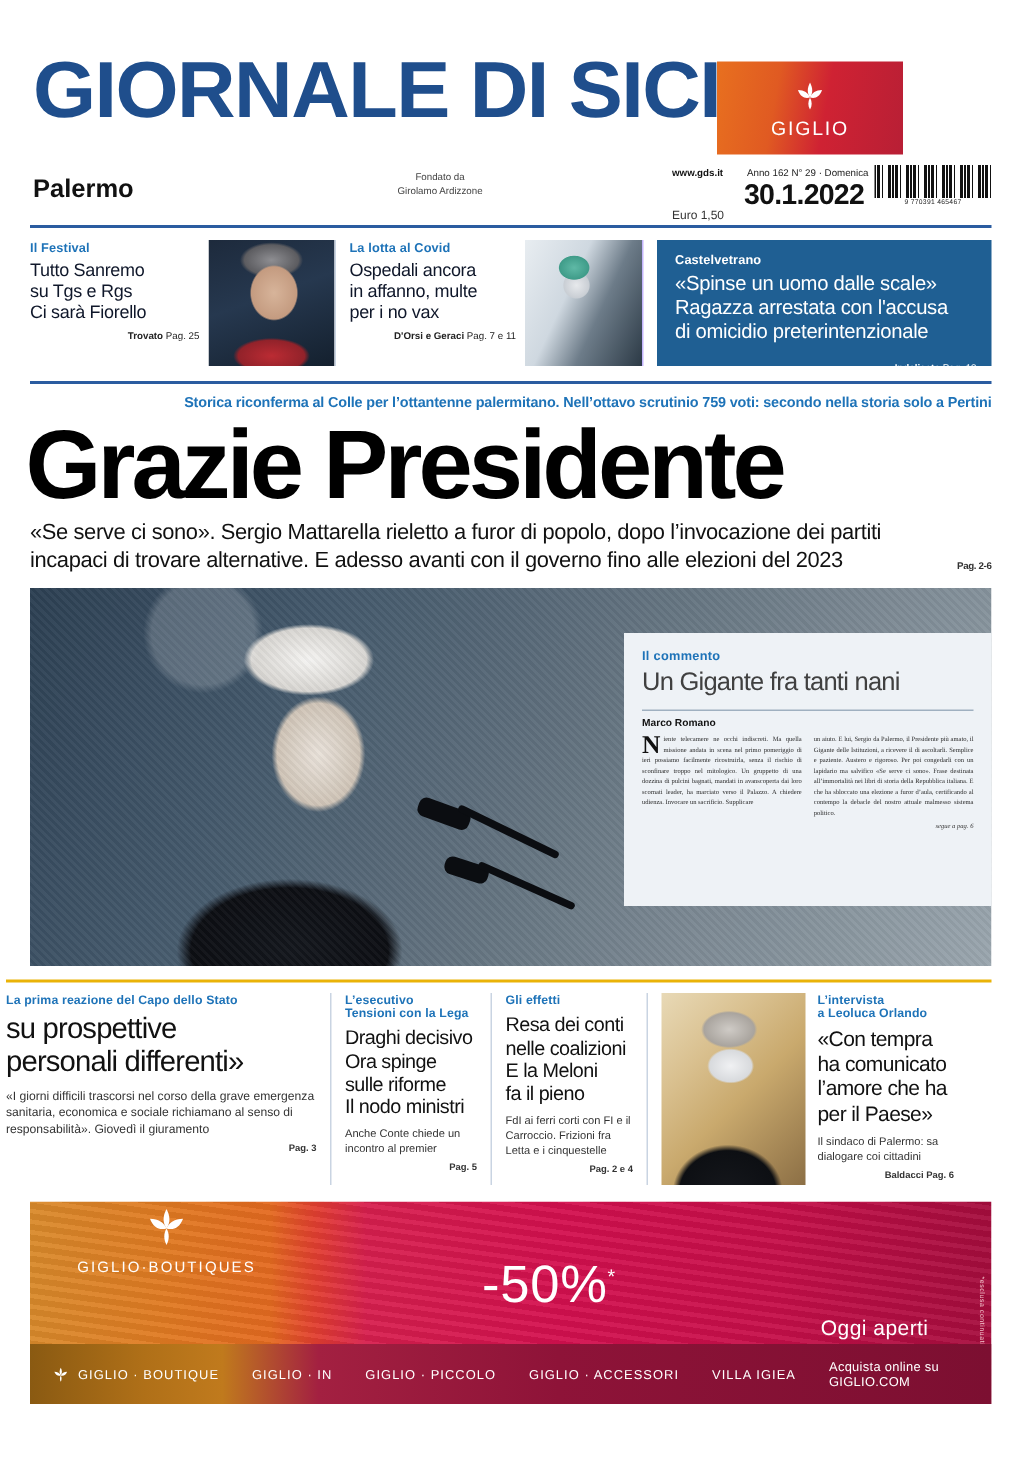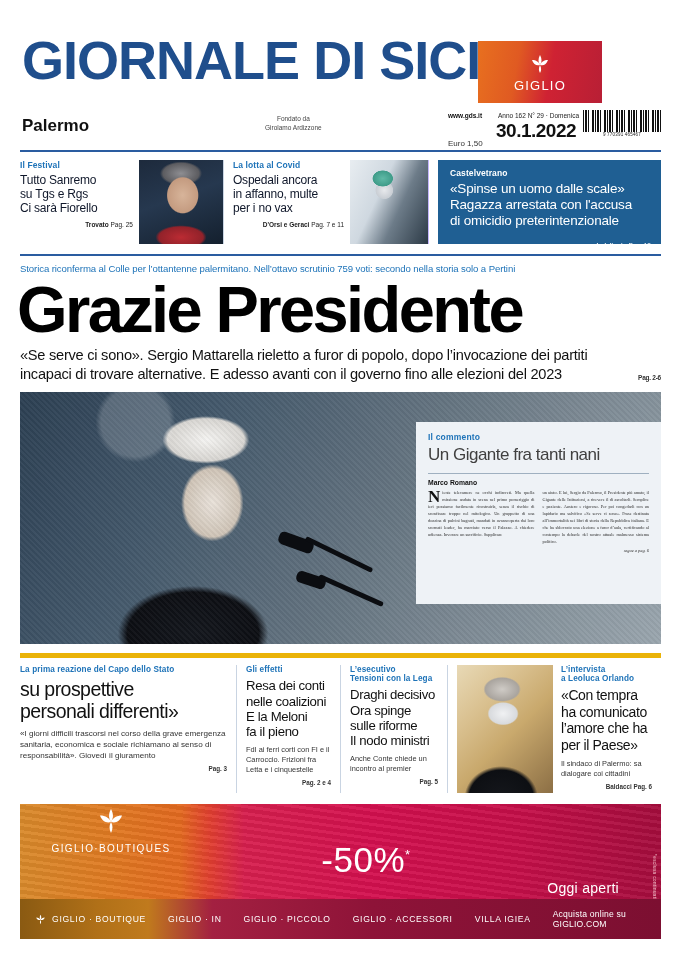--- a/index.html
+++ b/index.html
@@ -84,22 +84,22 @@
     background:
       radial-gradient(ellipse 14px 11px at 42% 22%, #5fb9a6 0%, #3f9c89 70%, rgba(0,0,0,0) 75%),
       radial-gradient(ellipse 12px 12px at 44% 36%, #e7e9ec 0%, #c9ced4 70%, rgba(0,0,0,0) 76%),
       linear-gradient(115deg,#e8edf1 0%,#cfd8e0 38%,#6d7c89 62%,#2c3a46 100%);
   }
 
   
   .lead{margin:10px 20px 0 20px;}
   .lead-rule{border-top:2px solid #2a5ca0;}
   .overline{
-    font-size:9.6px;font-weight:normal;color:#1e73b8;
-    padding-top:7px;letter-spacing:-0.1px;
+    font-size:9.6px;font-weight:bold;color:#1e73b8;
+    padding-top:7px;letter-spacing:-0.1px;text-align:right;
   }
   .bighead{
     font-size:65px;font-weight:bold;line-height:0.93;
     letter-spacing:-2.6px;color:#000;margin:6px 0 6px -3px;
     font-family:"Liberation Sans", sans-serif;
   }
   .standfirst{
     font-size:14.6px;line-height:1.26;color:#111;letter-spacing:-0.25px;
     position:relative;padding-right:26px;
   }
@@ -141,21 +141,21 @@
   .c-col{flex:1;font-size:4.35px;line-height:1.62;color:#2b2b2b;text-align:justify;
     font-family:"Liberation Serif", serif;}
   .c-col:first-letter{}
   .dropcapwrap{position:relative;}
   .dropcap{float:left;font-size:17px;line-height:13px;font-weight:bold;
     font-family:"Liberation Serif", serif;margin:1px 2px 0 0;color:#111;}
   .c-more{text-align:right;font-size:4.4px;font-style:italic;color:#333;margin-top:2px;
     font-family:"Liberation Serif", serif;}
 
   
-  .cols{display:flex;margin:9px 20px 0 20px;height:128px;border-top:5px solid #eab308;padding-top:7px;box-sizing:content-box;}
+  .cols{display:flex;margin:9px 20px 0 4px;height:128px;border-top:2px solid #eab308;padding-top:7px;box-sizing:content-box;}
   .col{position:relative;box-sizing:border-box;padding-right:9px;}
   .c-a{width:217px;border-right:1px solid #c9d4e2;}
   .c-b{width:104px;border-right:1px solid #c9d4e2;padding-left:9px;}
   .c-c{width:107px;border-right:1px solid #c9d4e2;padding-left:9px;}
   .c-d{width:213px;padding-left:9px;display:flex;gap:8px;}
   .col .kicker{font-size:8.2px;}
   .h-a{font-size:19.5px;line-height:1.13;letter-spacing:-0.55px;color:#111;margin-top:4px;}
   .h-b{font-size:13.2px;line-height:1.16;letter-spacing:-0.35px;color:#111;margin-top:4px;}
   .h-c{font-size:13.2px;line-height:1.16;letter-spacing:-0.35px;color:#111;margin-top:4px;}
   .h-d{font-size:14px;line-height:1.18;letter-spacing:-0.4px;color:#111;margin-top:4px;}
@@ -330,45 +330,45 @@
     <div class="col c-a">
       <div class="kicker">La prima reazione del Capo dello Stato</div>
       <div class="h-a">
         <div>su prospettive</div>
         <div>personali differenti»</div>
       </div>
       <div class="sub">«I giorni difficili trascorsi nel corso della grave emergenza sanitaria, economica e sociale richiamano al senso di responsabilità». Giovedì il giuramento</div>
       <div class="pg">Pag. 3</div>
     </div>
 
+    <div class="col c-c">
+      <div class="kicker">
+        <div>L’esecutivo</div>
+        <div>Tensioni con la Lega</div>
+      </div>
+      <div class="h-c">
+        <div>Draghi decisivo</div>
+        <div>Ora spinge</div>
+        <div>sulle riforme</div>
+        <div>Il nodo ministri</div>
+      </div>
+      <div class="sub-s">Anche Conte chiede un incontro al premier</div>
+      <div class="pg">Pag. 5</div>
+    </div>
+
     <div class="col c-b">
       <div class="kicker">Gli effetti</div>
       <div class="h-b">
         <div>Resa dei conti</div>
         <div>nelle coalizioni</div>
         <div>E la Meloni</div>
         <div>fa il pieno</div>
       </div>
       <div class="sub-s">FdI ai ferri corti con FI e il Carroccio. Frizioni fra Letta e i cinquestelle</div>
       <div class="pg">Pag. 2 e 4</div>
-    </div>
-
-    <div class="col c-c">
-      <div class="kicker">
-        <div>L’esecutivo</div>
-        <div>Tensioni con la Lega</div>
-      </div>
-      <div class="h-c">
-        <div>Draghi decisivo</div>
-        <div>Ora spinge</div>
-        <div>sulle riforme</div>
-        <div>Il nodo ministri</div>
-      </div>
-      <div class="sub-s">Anche Conte chiede un incontro al premier</div>
-      <div class="pg">Pag. 5</div>
     </div>
 
     <div class="col c-d">
       <div class="draghi-photo"></div>
       <div class="d-txt">
         <div class="kicker">
           <div>L’intervista</div>
           <div>a Leoluca Orlando</div>
         </div>
         <div class="h-d">

